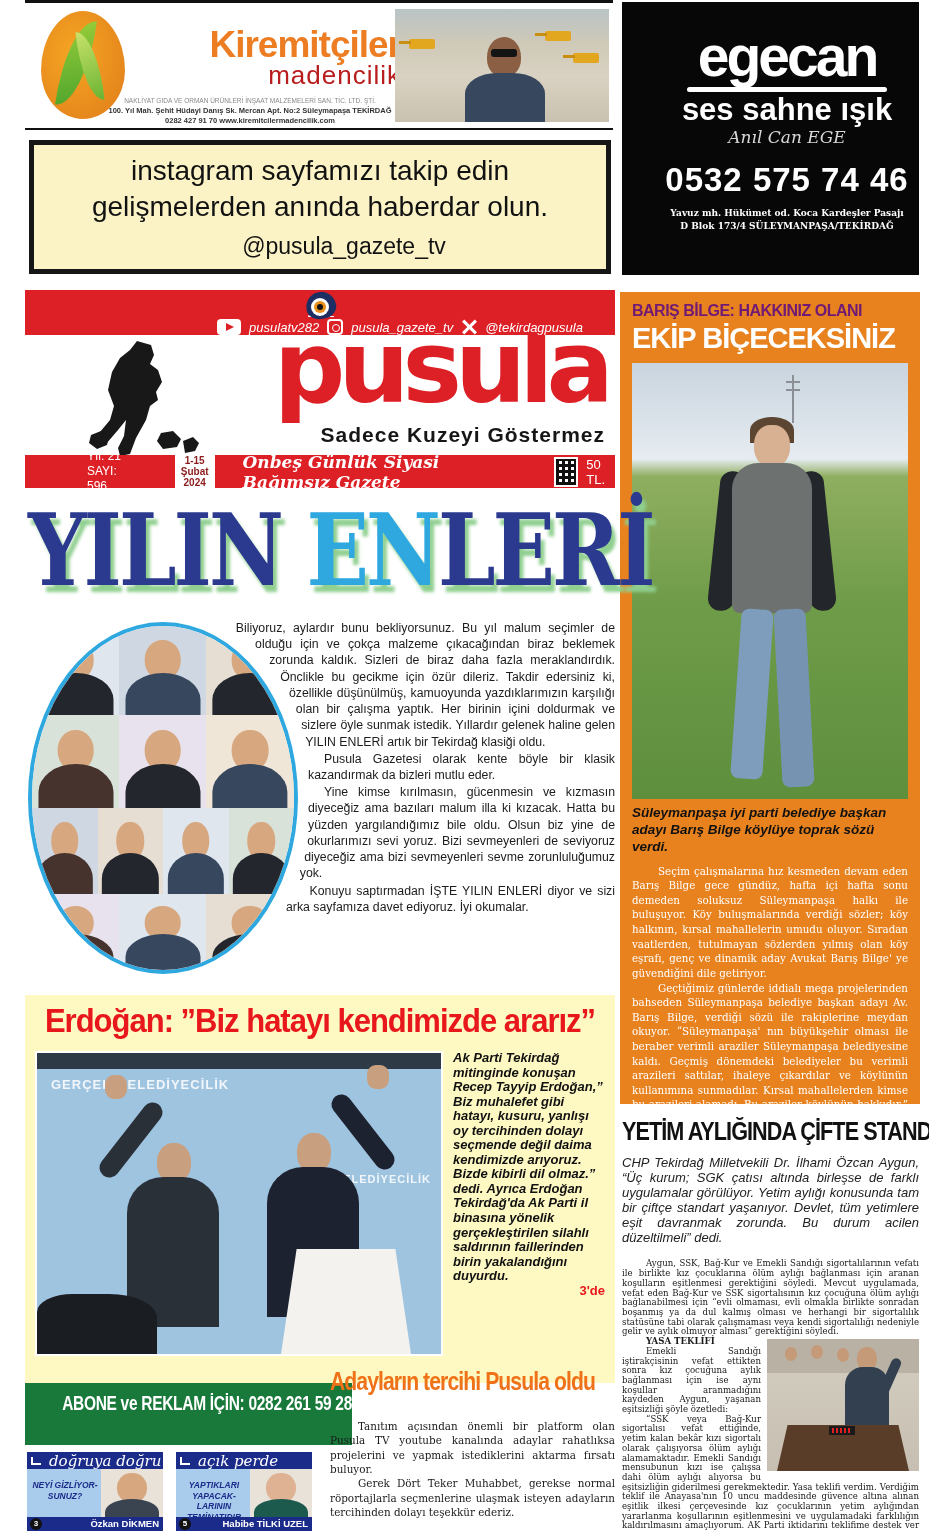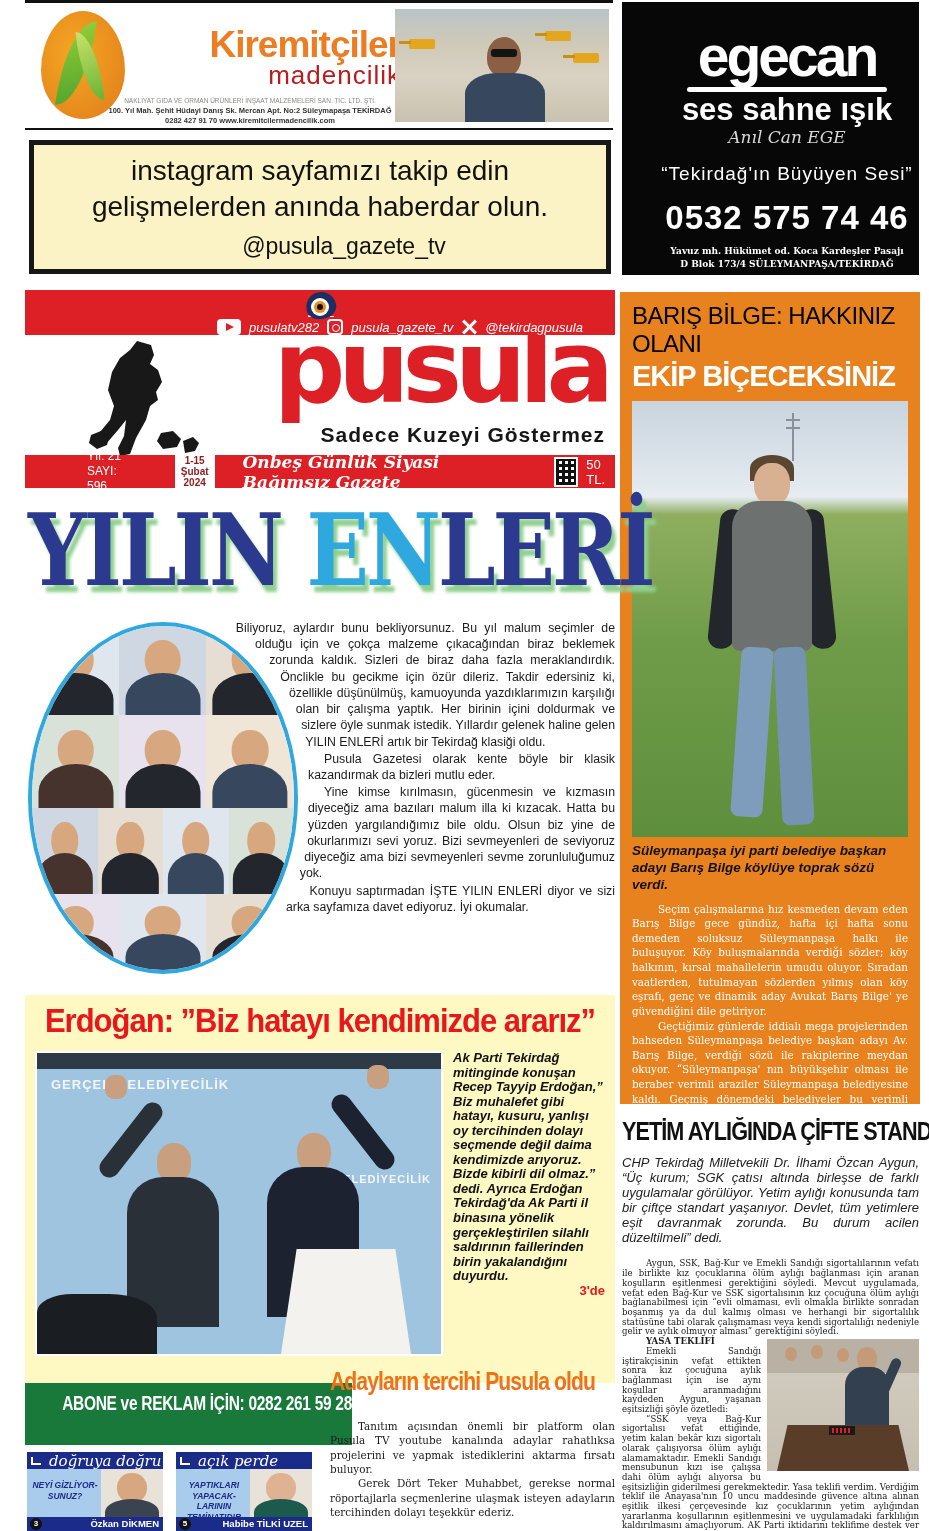--- a/index.html
+++ b/index.html
@@ -74,21 +74,21 @@
   .mh-datebox { background:#fff; color:#8c1b1b; font-size:10px; font-weight:bold; text-align:center; line-height:1.1; padding:2px 6px; margin-left:46px; }
   .mh-gazete { font-family:"DejaVu Serif", serif; font-size:17px; font-weight:bold; font-style:italic; margin-left:28px; }
   .mh-qr { width:30px; height:30px; background:#fff; margin-left:28px; padding:2px; }
   .mh-qr-in { width:100%; height:100%; background:
      repeating-linear-gradient(0deg,#111 0 3px,transparent 3px 6px),
      repeating-linear-gradient(90deg,#111 0 3px,#fff 3px 6px); }
   .mh-price { font-size:13px; margin-left:8px; }
 
   
   .panel-baris { left:620px; top:292px; width:300px; height:812px; background:#E8821F; padding:10px 12px; }
-  .pb-kicker { color:#000000; font-weight:normal; font-size:24px; letter-spacing:-0.5px; }
+  .pb-kicker { color:#701a75; font-weight:bold; font-size:16px; letter-spacing:-0.5px; }
   .pb-headline { color:#fff; font-weight:bold; font-size:29px; letter-spacing:-1px; margin-top:2px; }
   .pb-photo { width:276px; height:436px; margin-top:8px; position:relative; overflow:hidden; background:linear-gradient(#c9d4de 0%, #e6ecf1 22%, #8fae60 26%, #6f9c49 55%, #5e8f3d 100%); }
   .pb-pylon { position:absolute; left:160px; top:12px; width:2px; height:48px; background:#8a9096; }
   .pb-pylon:after { content:""; position:absolute; left:-6px; top:6px; width:14px; height:2px; background:#8a9096; box-shadow:0 8px 0 #8a9096; }
   .pb-man-hair { position:absolute; left:118px; top:54px; width:44px; height:26px; background:#5c4631; border-radius:50% 50% 0 0; }
   .pb-man-head { position:absolute; left:122px; top:62px; width:36px; height:42px; background:#d8b092; border-radius:45%; }
   .pb-man-vest { position:absolute; left:100px; top:100px; width:80px; height:150px; background:#6d716f; border-radius:26px 26px 8px 8px; }
   .pb-man-arm1 { position:absolute; left:82px; top:108px; width:26px; height:140px; background:#23262a; border-radius:12px; transform:rotate(6deg); }
   .pb-man-arm2 { position:absolute; left:172px; top:108px; width:26px; height:140px; background:#23262a; border-radius:12px; transform:rotate(-6deg); }
   .pb-leg1 { position:absolute; left:104px; top:246px; width:32px; height:170px; background:#7e9cbb; border-radius:8px; transform:rotate(4deg); }
@@ -206,21 +206,20 @@
     <div class="insta-l1">instagram sayfamızı takip edin</div>
     <div class="insta-l2">gelişmelerden anında haberdar olun.</div>
     <div class="insta-h">@pusula_gazete_tv</div>
   </div>
 
   <div class="abs ad-egecan">
     <div class="ege-title">egecan</div>
     <div class="ege-underline"></div>
     <div class="ege-sub">ses sahne ışık</div>
     <div class="ege-person">Anıl Can EGE</div>
-    <div class="ege-slogan">“Tekirdağ'ın Büyüyen Sesi”</div>
     <div class="ege-phone">0532 575 74 46</div>
     <div class="ege-addr">
       <div>Yavuz mh. Hükümet od. Koca Kardeşler Pasajı</div>
       <div>D Blok 173/4 SÜLEYMANPAŞA/TEKİRDAĞ</div>
     </div>
   </div>
 
   <div class="abs masthead">
     <div class="mh-band-top">
       <div class="mh-eye">

